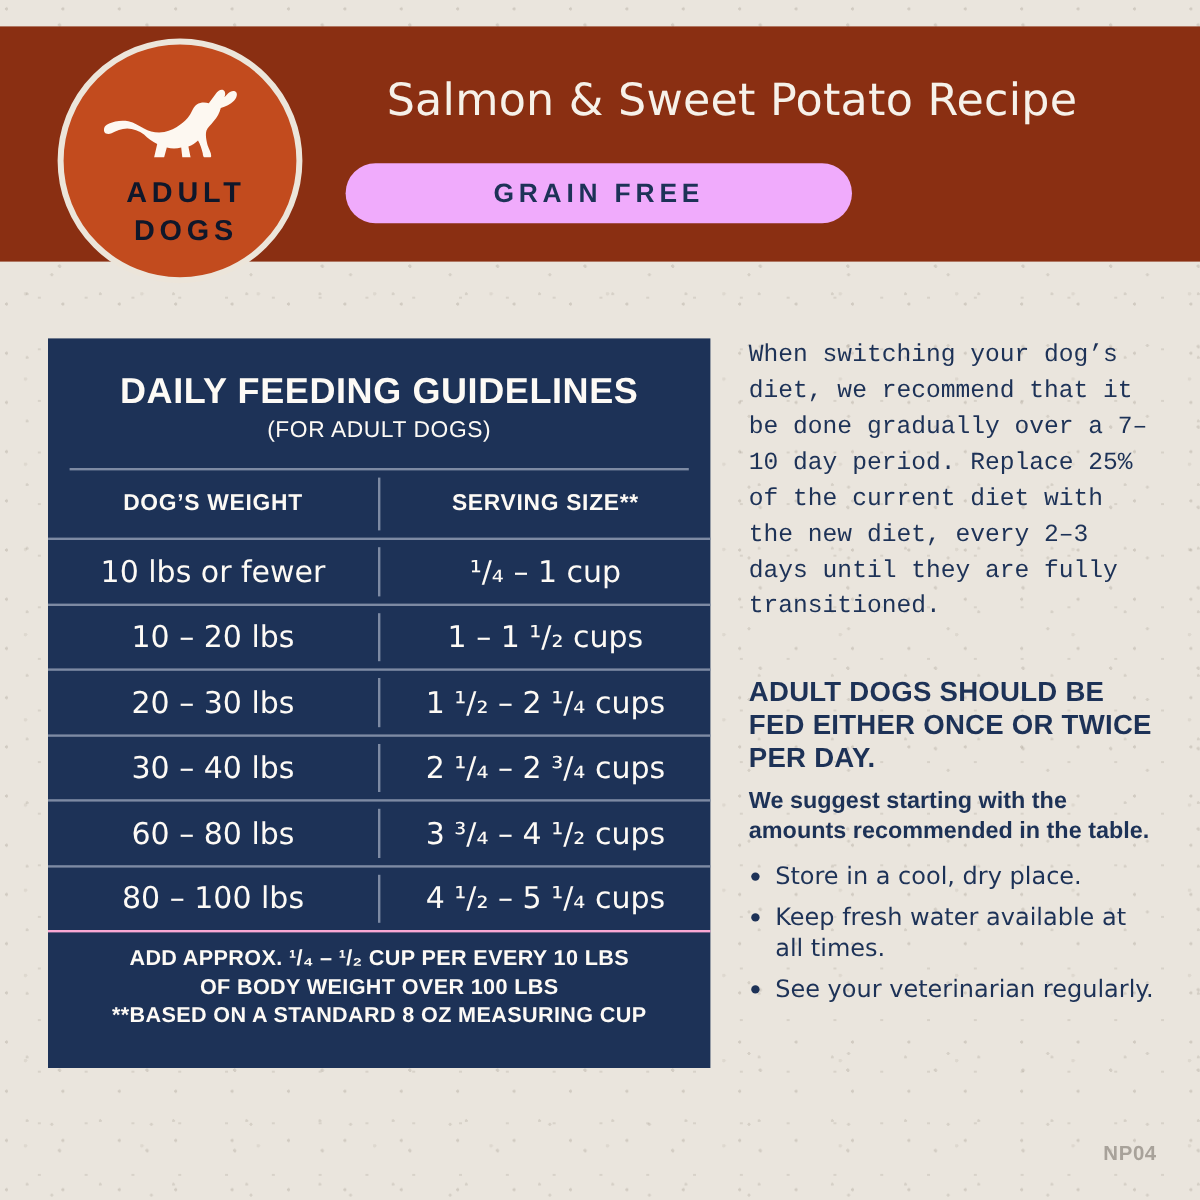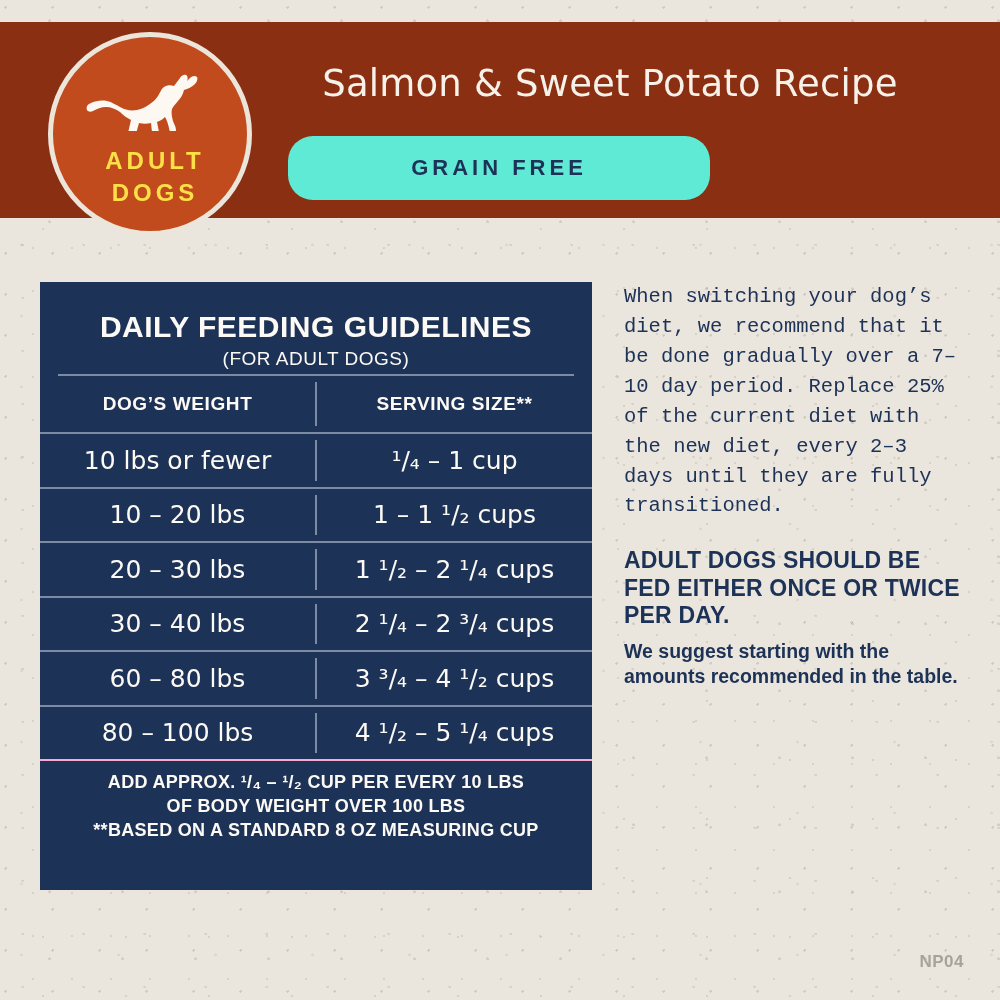--- a/index.html
+++ b/index.html
@@ -55,23 +55,23 @@
     font-size: 37px;
     font-weight: 400;
     letter-spacing: 0.2px;
     font-family: "DejaVu Sans", sans-serif;
   }
   .grain-pill {
     position: absolute;
     left: 288px;
     top: 136px;
     width: 422px;
-    height: 64px;
+    height: 50px;
     border-radius: 25px;
-    background: #5eead4;
+    background: #f0abfc;
     display: flex;
     align-items: center;
     justify-content: center;
   }
   .grain-pill span {
     color: #1d3257;
     font-size: 22px;
     font-weight: bold;
     letter-spacing: 4px;
   }
@@ -93,21 +93,21 @@
     position: absolute;
     left: 32px;
     top: 28px;
     width: 140px;
     height: 66px;
   }
   .badge-line1, .badge-line2 {
     position: absolute;
     width: 204px;
     text-align: center;
-    color: #fde047;
+    color: #0f172a;
     font-weight: bold;
     font-size: 24px;
     letter-spacing: 4px;
   }
   .badge-line1 { top: 110px; }
   .badge-line2 { top: 142px; }
 
   
   .table-card {
     position: absolute;
@@ -124,21 +124,21 @@
     font-weight: bold;
     letter-spacing: 0.5px;
     padding-top: 16px;
     margin-top: 12px;
   }
   .table-subtitle {
     text-align: center;
     font-size: 19px;
     letter-spacing: 0.5px;
     padding-top: 4px;
-    padding-bottom: 4px;
+    padding-bottom: 20px;
   }
   .rule {
     height: 2px;
     background: #7d8aa3;
     margin: 0 18px;
   }
   .col-headers {
     display: flex;
     height: 56px;
   }
@@ -186,21 +186,21 @@
     top: 282px;
     width: 338px;
     color: #1d3257;
   }
   .switch-text {
     font-family: Liberation Mono, monospace;
     font-size: 20.5px;
     line-height: 1.46;
   }
   .fed-head {
-    margin-top: 26px;
+    margin-top: 42px;
     font-size: 23px;
     font-weight: bold;
     line-height: 1.18;
     letter-spacing: 0.2px;
   }
   .suggest {
     margin-top: 10px;
     font-size: 19.5px;
     font-weight: bold;
     line-height: 1.3;
@@ -308,16 +308,21 @@
       <div>ADD APPROX. ¹/₄ – ¹/₂ CUP PER EVERY 10 LBS</div>
       <div>OF BODY WEIGHT OVER 100 LBS</div>
       <div>**BASED ON A STANDARD 8 OZ MEASURING CUP</div>
     </div>
   </div>
 
   <div class="right-col">
     <div class="switch-text">When switching your dog’s diet, we recommend that it be done gradually over a 7–10 day period. Replace 25% of the current diet with the new diet, every 2–3 days until they are fully transitioned.</div>
     <div class="fed-head">ADULT DOGS SHOULD BE FED EITHER ONCE OR TWICE PER DAY.</div>
     <div class="suggest">We suggest starting with the amounts recommended in the table.</div>
+    <ul class="bullets">
+      <li>Store in a cool, dry place.</li>
+      <li>Keep fresh water available at all times.</li>
+      <li>See your veterinarian regularly.</li>
+    </ul>
   </div>
 
   <div class="code-label">NP04</div>
 </div>
 
 </body></html>

